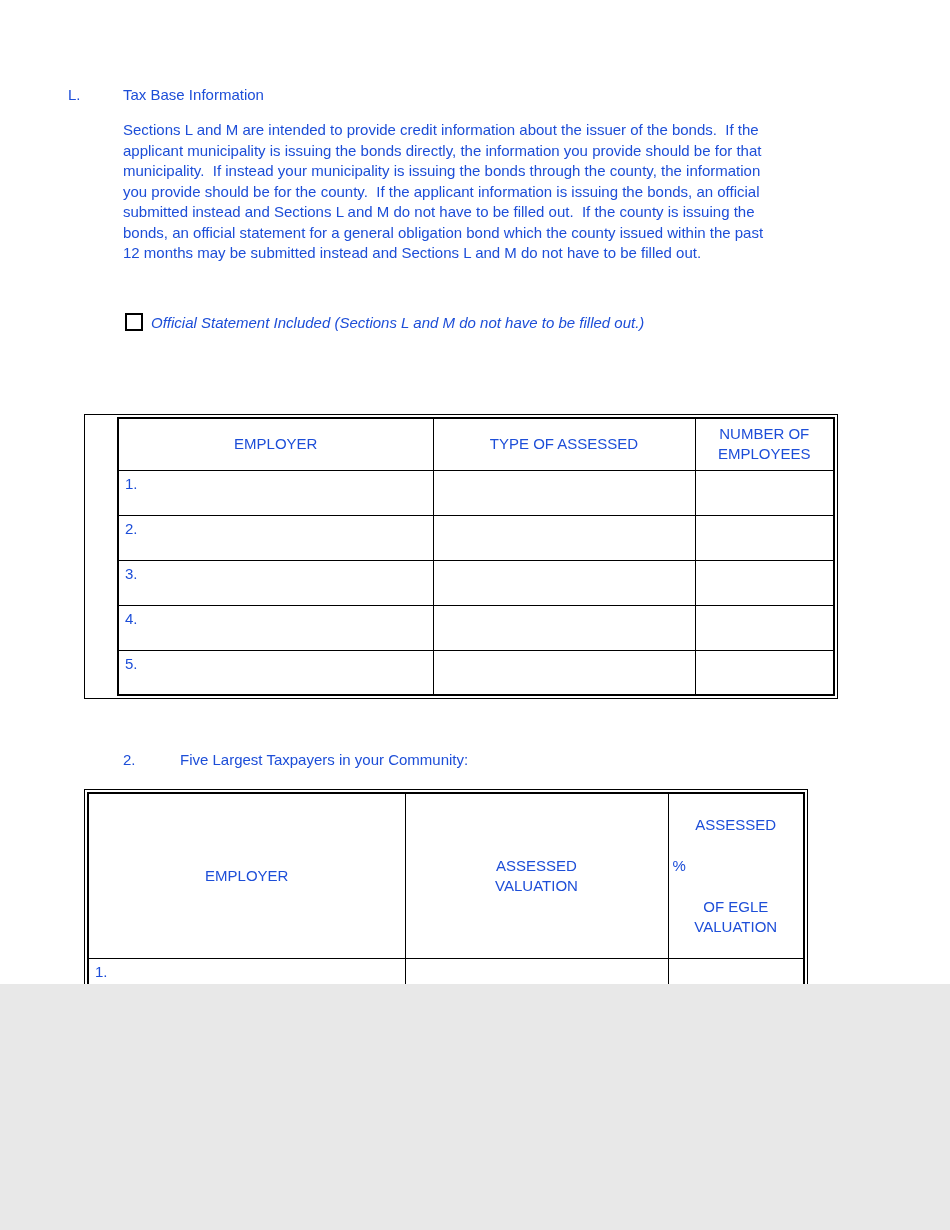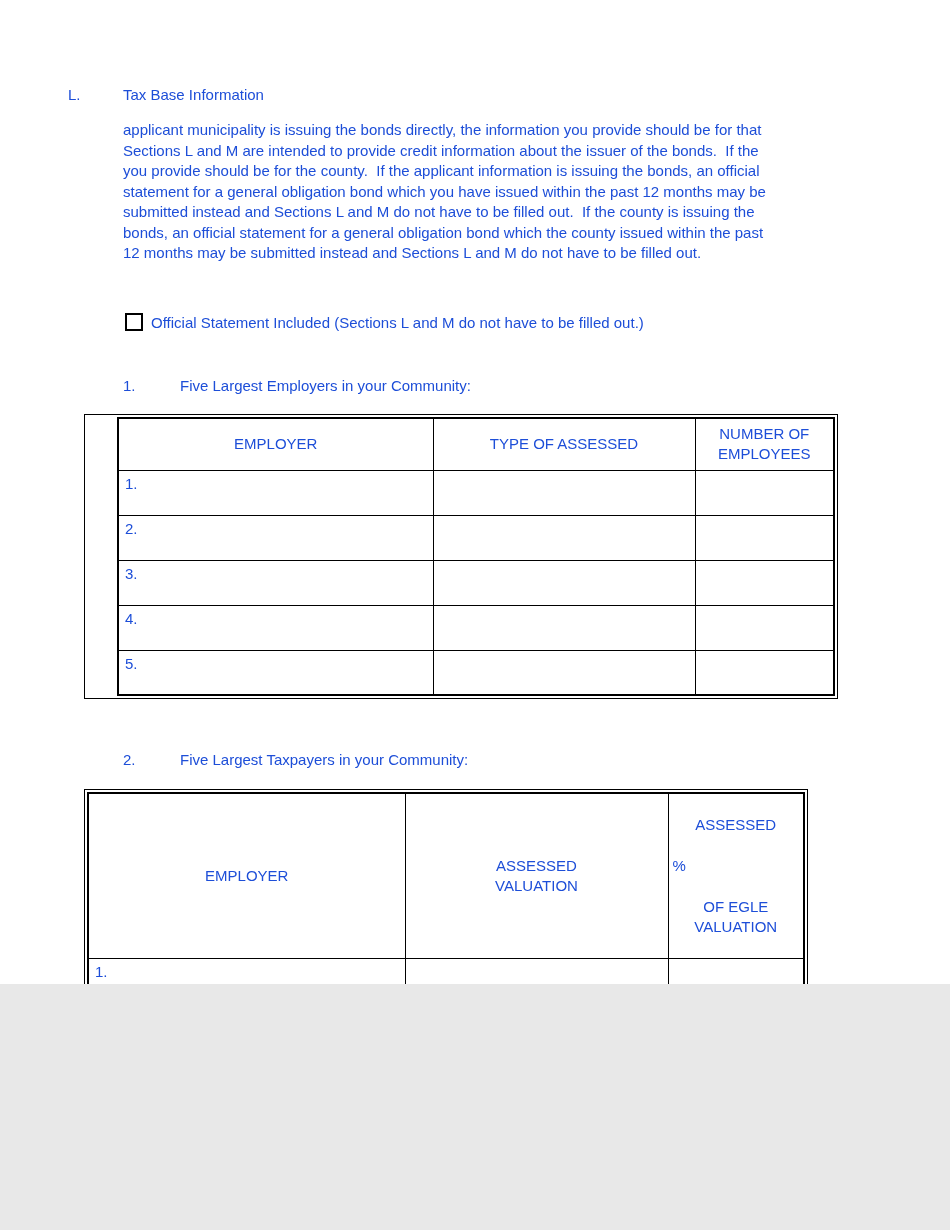--- a/index.html
+++ b/index.html
@@ -18,21 +18,21 @@
 
   
   .section-heading { left: 68px; top: 85px; line-height: 20px; }
   .section-letter { display: inline-block; width: 55px; }
 
   
   .intro { left: 123px; top: 120px; }
   .intro .line { white-space: pre; line-height: 20.5px; }
 
   
-  .checkbox-row { left: 125px; top: 313px; display: flex; align-items: center; }
+  .checkbox-row { left: 125px; top: 313px; display: flex; align-items: center; font-style: italic; }
   .checkbox-box {
     display: inline-block;
     width: 14px; height: 14px;
     border: 2px solid #000;
     background: #fff;
     margin-right: 8px;
     flex: 0 0 auto;
   }
 
   
@@ -83,37 +83,34 @@
 </head>
 <body>
 
 <div class="page">
 
   <div class="abs section-heading">
     <span class="section-letter">L.</span><span>Tax Base Information</span>
   </div>
 
   <div class="abs intro">
+    <div class="line">Sections L and M are intended to provide credit information about the issuer of the bonds.  If the</div>
     <div class="line">applicant municipality is issuing the bonds directly, the information you provide should be for that</div>
-    <div class="line">Sections L and M are intended to provide credit information about the issuer of the bonds.  If the</div>
+    <div class="line">municipality.  If instead your municipality is issuing the bonds through the county, the information</div>
     <div class="line">you provide should be for the county.  If the applicant information is issuing the bonds, an official</div>
-    <div class="line">statement for a general obligation bond which you have issued within the past 12 months may be</div>
     <div class="line">submitted instead and Sections L and M do not have to be filled out.  If the county is issuing the</div>
     <div class="line">bonds, an official statement for a general obligation bond which the county issued within the past</div>
     <div class="line">12 months may be submitted instead and Sections L and M do not have to be filled out.</div>
   </div>
 
   <div class="abs checkbox-row">
     <span class="checkbox-box"></span>
     <span>Official Statement Included (Sections L and M do not have to be filled out.)</span>
   </div>
 
-  <div class="abs item-row" style="top:376px;">
-    <span class="item-num">1.</span><span>Five Largest Employers in your Community:</span>
-  </div>
 
   <div class="abs tblwrap" style="left:84px; top:414px;padding-left:32px;">
     <table class="grid">
       <colgroup>
           <col style="width:315px">
           <col style="width:262px">
           <col>
         </colgroup>
       <tbody>
           <tr class="hrow-emp">

